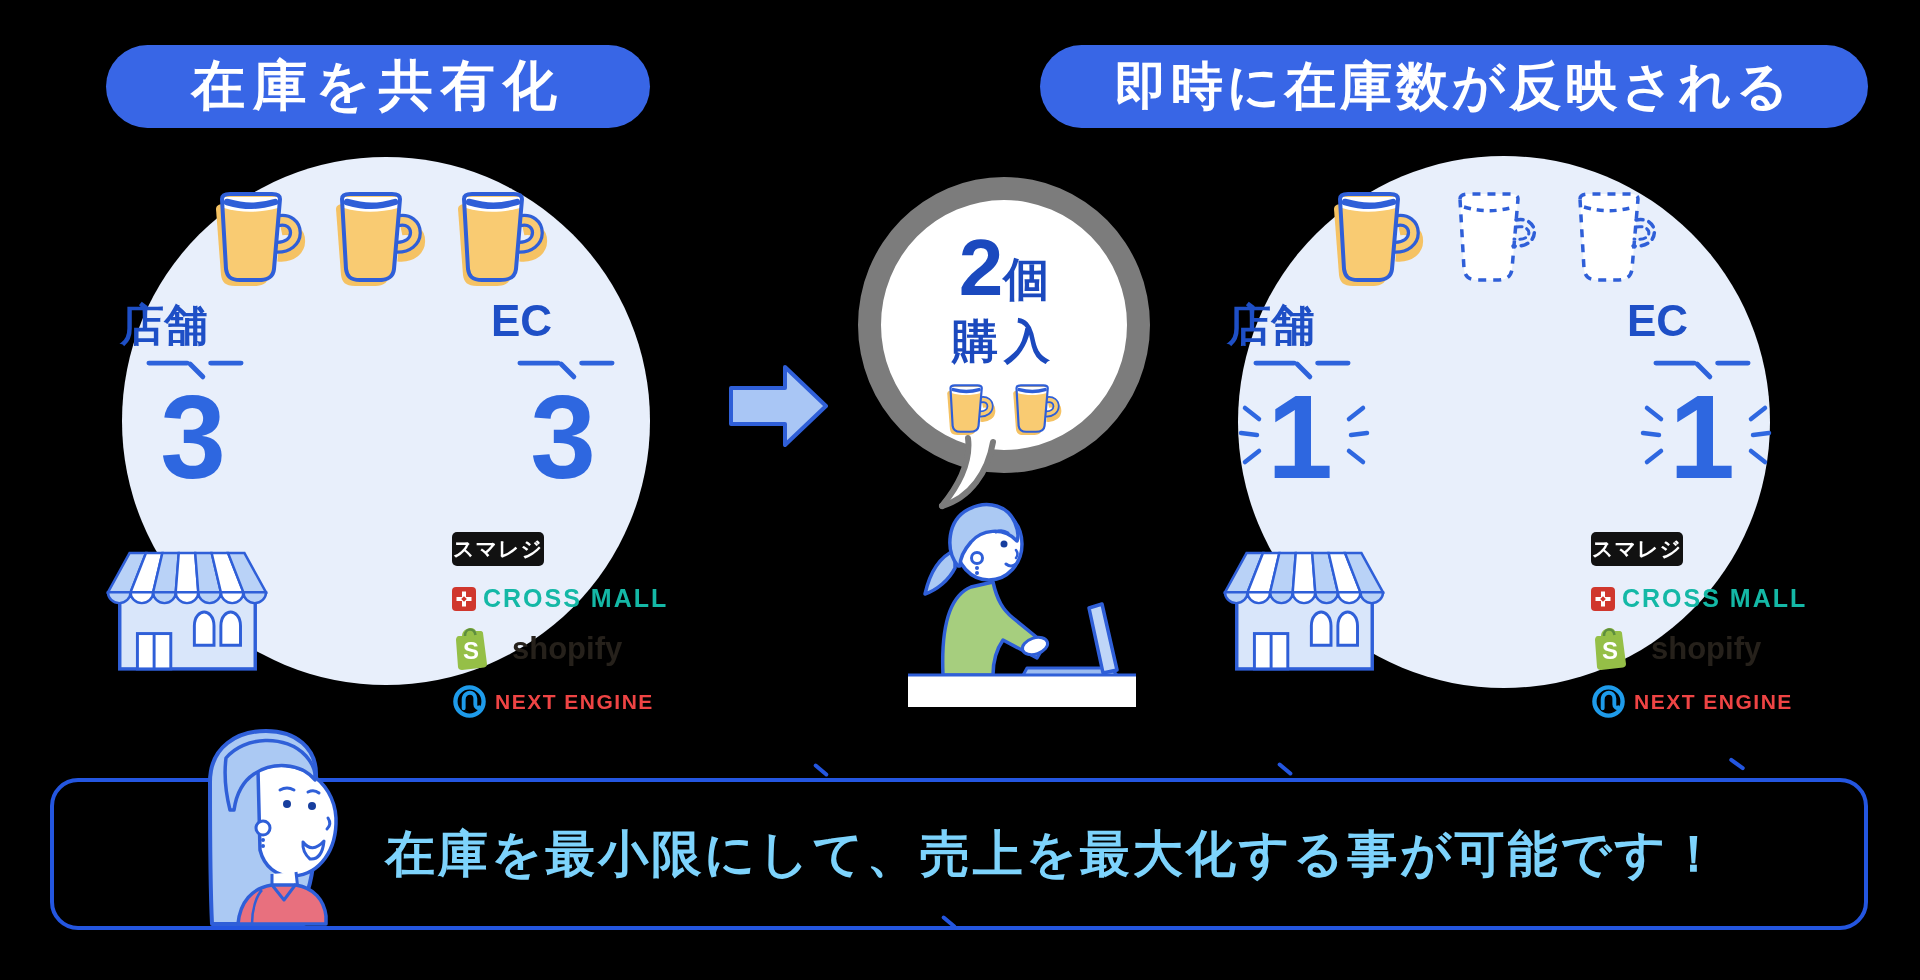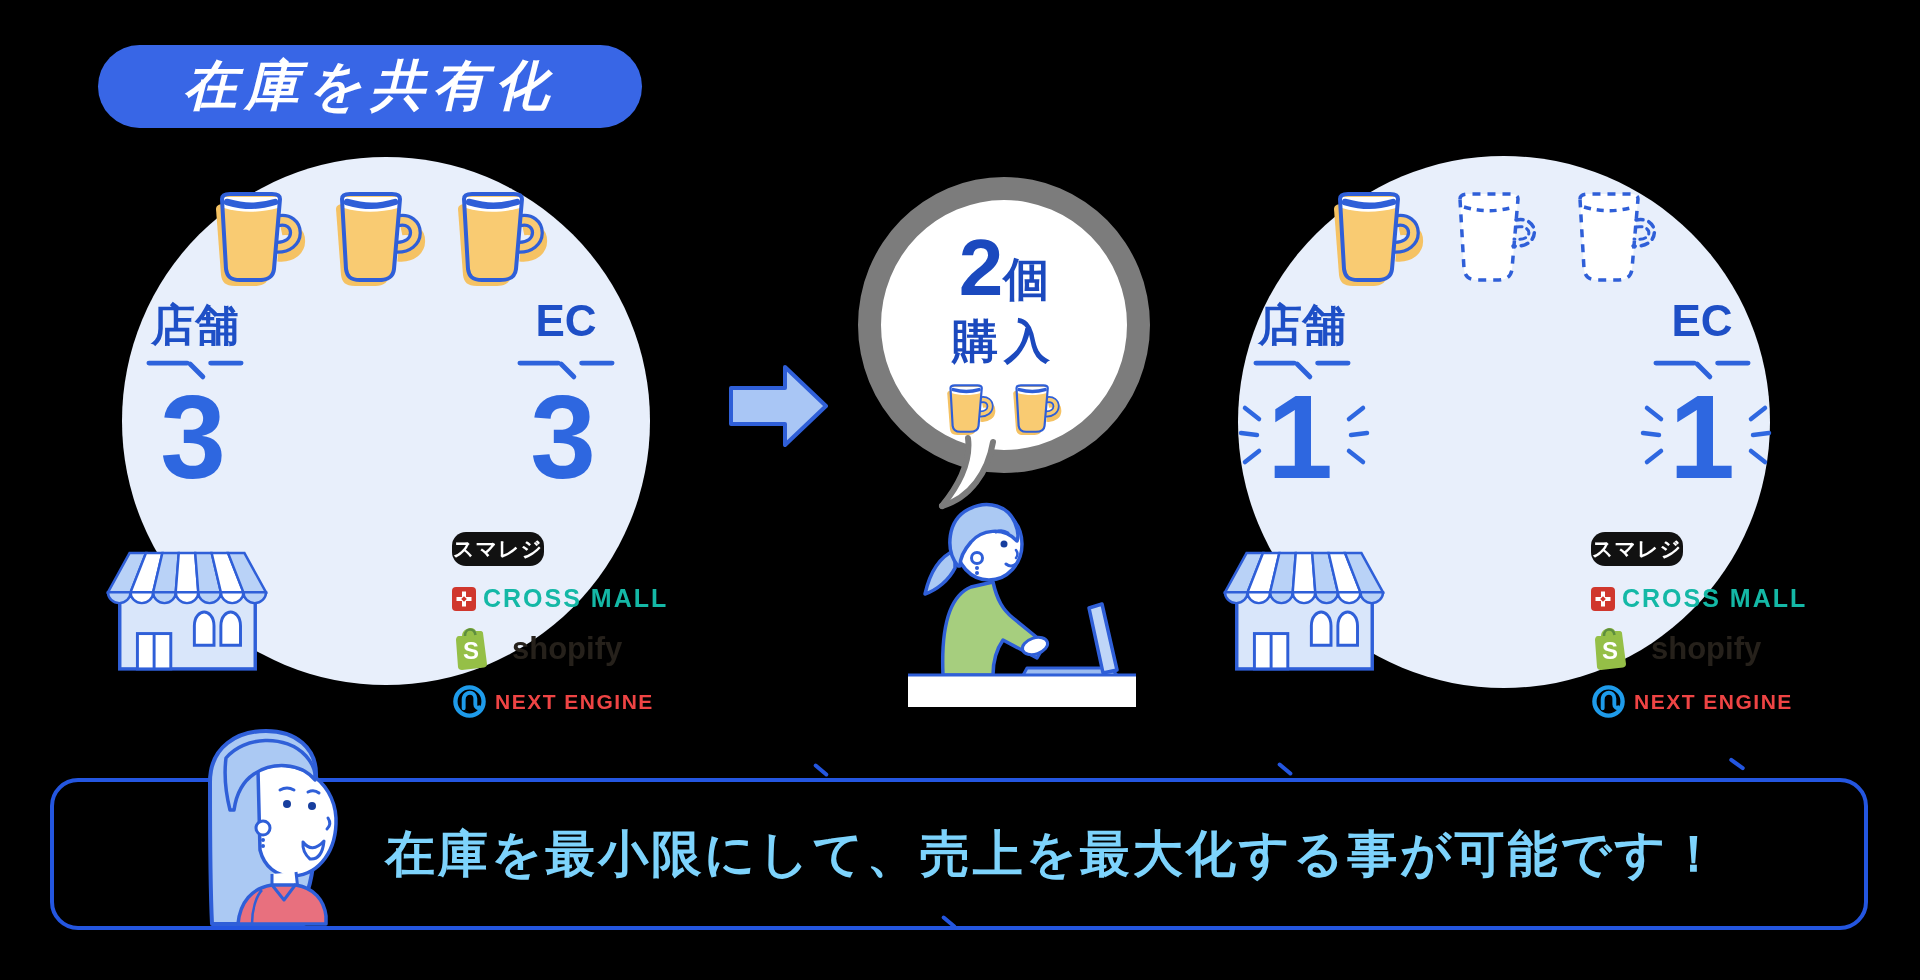--- a/index.html
+++ b/index.html
@@ -1,27 +1,27 @@
 <!DOCTYPE html>
 <html><head>
 <meta charset="utf-8">
 <style>
   html,body{margin:0;padding:0;background:#000;}
   .stage{position:relative;width:1920px;height:980px;background:#000;overflow:hidden;
          font-family:"Liberation Sans","DejaVu Sans",sans-serif;}
   .abs{position:absolute;}
   .pill{background:#3866E6;border-radius:42px;color:#fff;font-weight:800;
         display:flex;align-items:center;justify-content:center;}
-  .pill-left{left:98px;top:45px;width:544px;height:83px;font-size:54px;letter-spacing:8px;font-style:italic;}
+  .pill-left{left:106px;top:45px;width:544px;height:83px;font-size:54px;letter-spacing:8px;}
   .pill-right{left:1040px;top:45px;width:828px;height:83px;font-size:52px;letter-spacing:4px;}
   .circle{background:#E8EFFB;border-radius:50%;}
-  .col-label{width:150px;text-align:center;font-size:44px;font-weight:800;color:#1E4FC6;}
+  .col-label{width:150px;font-size:44px;font-weight:800;color:#1E4FC6;}
   .col-num{width:150px;text-align:center;font-size:118px;font-weight:800;color:#2E67E0;line-height:1;}
   .logo-row{display:flex;align-items:center;}
-  .smaregi-badge{width:92px;height:34px;background:#111;border-radius:14px;color:#fff;
+  .smaregi-badge{width:92px;height:34px;background:#111;border-radius:5px;color:#fff;
                  font-size:21px;font-weight:700;display:flex;align-items:center;justify-content:center;letter-spacing:1px;}
   .crossmall-text{font-size:25px;font-weight:800;letter-spacing:2px;color:#14b8a6;margin-left:7px;}
   .shopify-text{font-size:31px;font-weight:800;color:#26211B;margin-left:22px;}
   .nextengine-text{font-size:21px;font-weight:800;letter-spacing:1.5px;color:#ef4444;margin-left:8px;}
   .bubble-ring{left:858px;top:177px;width:292px;height:296px;border:23px solid #7C7C7C;
                border-radius:50%;background:#fff;box-sizing:border-box;
                display:flex;flex-direction:column;align-items:center;padding-top:28px;}
   .bubble-line1{display:flex;align-items:baseline;color:#1B49BE;}
   .b-num{font-size:80px;font-weight:800;line-height:1;}
   .b-unit{font-size:46px;font-weight:800;}
@@ -197,20 +197,23 @@
     <circle cx="101" cy="56" r="3.5" fill="#173E9E"></circle>
     <path d="M113,62 Q116,66 113,70" stroke="#2F5FD8" stroke-width="2.5" fill="none" stroke-linecap="round"></path>
     <path d="M103,76 Q108,80 113,76" stroke="#2F5FD8" stroke-width="3" fill="none" stroke-linecap="round"></path>
     <polygon points="124,180 208,180 217,191 118,191" fill="#9CBCF0" stroke="#2F5FD8" stroke-width="3" stroke-linejoin="round"></polygon>
     <polygon points="186,120 199,116 214,182 200,185" fill="#BFD6F8" stroke="#2F5FD8" stroke-width="3.5" stroke-linejoin="round"></polygon>
     <ellipse cx="132" cy="158" rx="13" ry="8" fill="#fff" stroke="#2F5FD8" stroke-width="3" transform="rotate(-18 132 158)"></ellipse>
     <rect x="5" y="187" width="228" height="32" fill="#fff"></rect>
     <line x1="5" y1="187" x2="233" y2="187" stroke="#2F5FD8" stroke-width="3"></line>
   </svg>
 
+  <div class="abs pill pill-right">
+    <span>即時に在庫数が反映される</span>
+  </div>
 
   <div class="abs circle" style="left:1238px;top:156px;width:532px;height:532px;"></div>
 
   <svg class="abs" viewBox="0 0 100 100" style="left:1328px;top:186px;width:100px;height:100px">
       <use href="#mug-filled"></use>
     </svg>
   <svg class="abs" viewBox="0 0 100 100" style="left:1448px;top:186px;width:100px;height:100px">
       <use href="#mug-dashed"></use>
     </svg>
   <svg class="abs" viewBox="0 0 100 100" style="left:1568px;top:186px;width:100px;height:100px">

